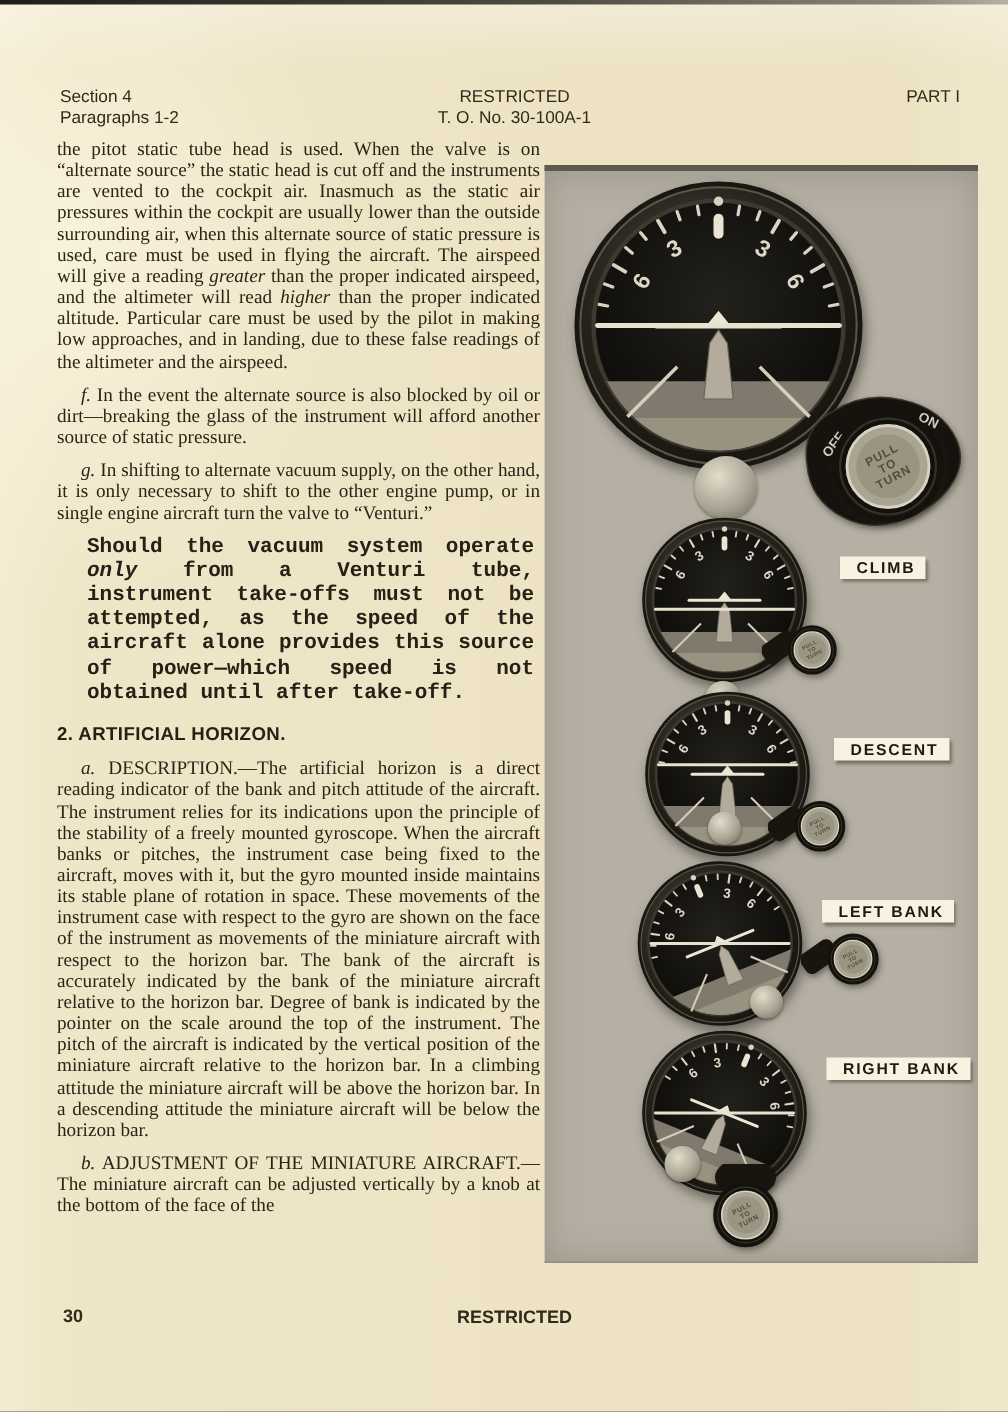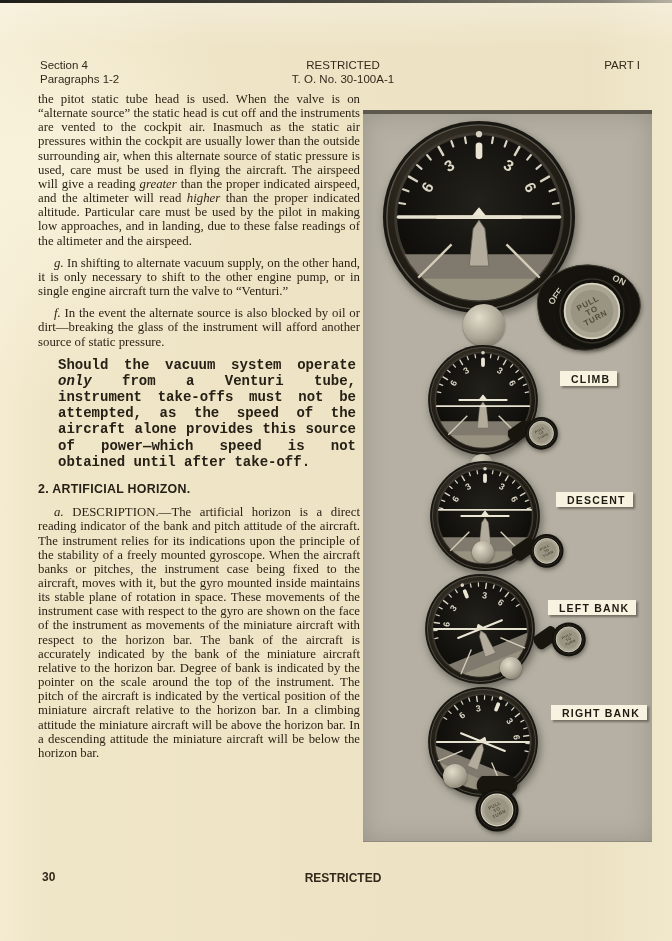--- a/index.html
+++ b/index.html
@@ -150,30 +150,31 @@
   </div>
   <div class="hdr h-center">
     <div>RESTRICTED</div>
     <div>T. O. No. 30-100A-1</div>
   </div>
   <div class="hdr h-right">PART I</div>
 
   <div class="col-left">
     <p><span>the pitot static tube head is used. When the valve is on “alternate source” the static head is cut off and the instruments are vented to the cockpit air. Inasmuch as the static air pressures within the cockpit are usually lower than the outside surrounding air, when this alternate source of static pressure is used, care must be used in flying the aircraft. The airspeed will give a reading </span><i>greater</i><span> than the proper indicated airspeed, and the altimeter will read </span><i>higher</i><span> than the proper indicated altitude. Particular care must be used by the pilot in making low approaches, and in landing, due to these false readings of the altimeter and the airspeed.</span></p>
 
+    <p class="indent"><i>f.</i><span> In the event the alternate source is also blocked by oil or dirt—breaking the glass of the instrument will afford another source of static pressure.</span></p>
+
     <p class="indent"><i>g.</i><span> In shifting to alternate vacuum supply, on the other hand, it is only necessary to shift to the other engine pump, or in single engine aircraft turn the valve to “Venturi.”</span></p>
 
-    <p class="indent"><i>f.</i><span> In the event the alternate source is also blocked by oil or dirt—breaking the glass of the instrument will afford another source of static pressure.</span></p>
-
     <div class="note-body"><span>Should the vacuum system operate </span><i>only</i><span> from a Venturi tube, instrument take-offs must not be attempted, as the speed of the aircraft alone provides this source of power—which speed is not obtained until after take-off.</span></div>
 
     <div class="sec-head">2. ARTIFICIAL HORIZON.</div>
 
     <p class="indent"><i>a.</i><span> DESCRIPTION.—The artificial horizon is a direct reading indicator of the bank and pitch attitude of the aircraft. The instrument relies for its indications upon the principle of the stability of a freely mounted gyroscope. When the aircraft banks or pitches, the instrument case being fixed to the aircraft, moves with it, but the gyro mounted inside maintains its stable plane of rotation in space. These movements of the instrument case with respect to the gyro are shown on the face of the instrument as movements of the miniature aircraft with respect to the horizon bar. The bank of the aircraft is accurately indicated by the bank of the miniature aircraft relative to the horizon bar. Degree of bank is indicated by the pointer on the scale around the top of the instrument. The pitch of the aircraft is indicated by the vertical position of the miniature aircraft relative to the horizon bar. In a climbing attitude the miniature aircraft will be above the horizon bar. In a descending attitude the miniature aircraft will be below the horizon bar.</span></p>
 
+    <p class="indent"><i>b.</i><span> ADJUSTMENT OF THE MINIATURE AIRCRAFT.—The miniature aircraft can be adjusted vertically by a knob at the bottom of the face of the</span></p>
   </div>
 
   <div class="photo">
 
     <svg class="gauge" style="left:18px; top:5px; width:196px; height:196px" viewBox="0 0 200 200">
       <use href="#ah-case"></use>
         <use href="#ah-scene"></use>
         <use href="#ah-plane"></use>
         <use href="#ah-bar"></use>
     </svg>

